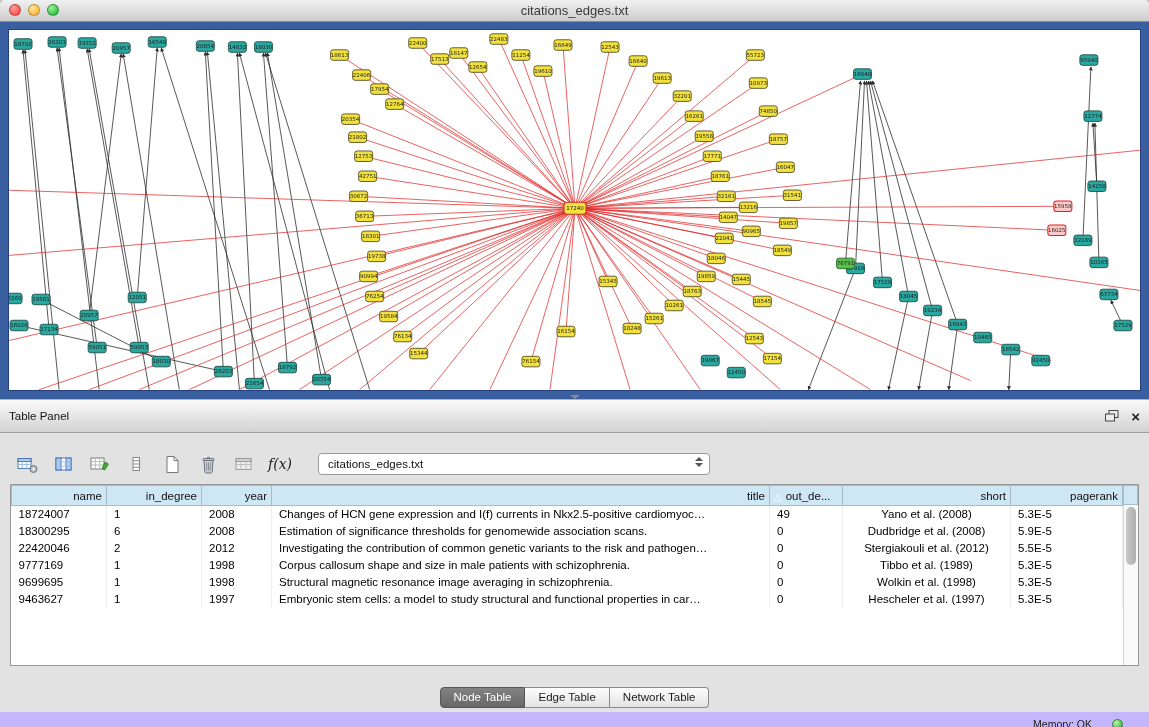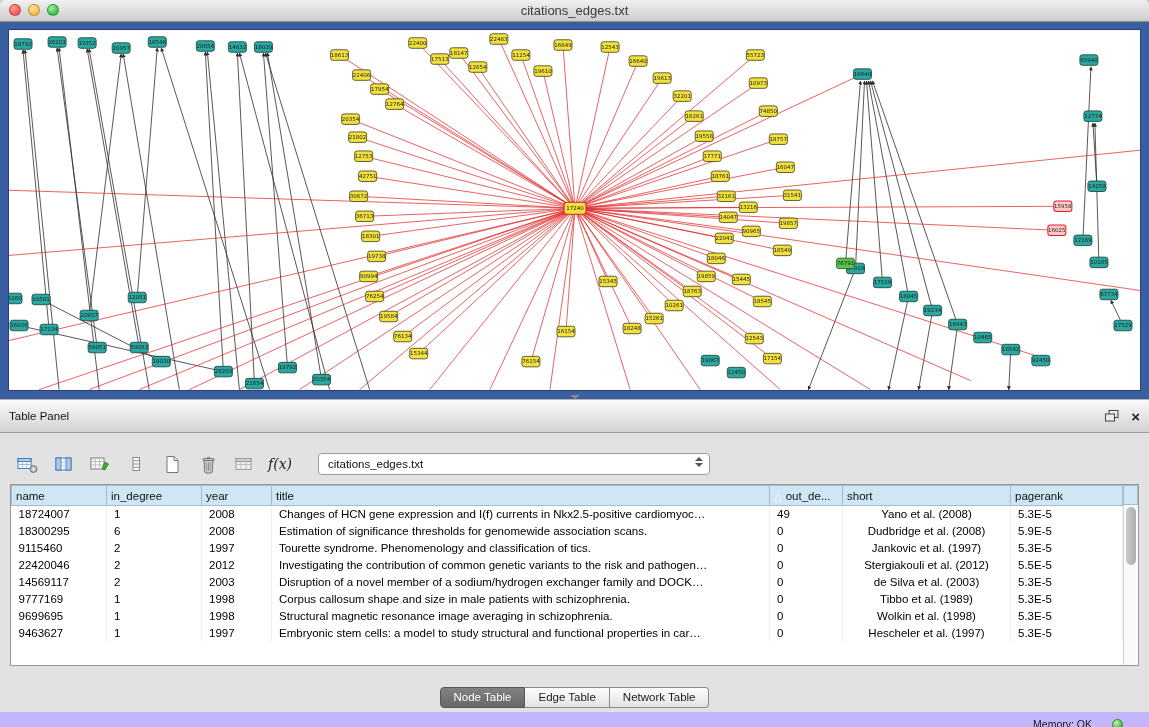--- a/index.html
+++ b/index.html
@@ -92,21 +92,21 @@
   .arr-dn { border-top:4px solid #555; }
 
   .table-wrap {
     flex:1; background:#ffffff; border:1px solid #979797;
     position:relative; overflow:hidden;
   }
   table { border-collapse:collapse; table-layout:fixed; width:calc(100% - 15px); }
   th {
     height:20px; background:var(--table-header-blue,#cfe6f4);
     border:1px solid #a3bdcd; font-weight:normal; font-size:11.5px; color:#111;
-    padding:0 4px; white-space:nowrap; overflow:hidden; text-align:left;
+    padding:0 4px; white-space:nowrap; overflow:hidden; text-align:right;
   }
   td {
     height:17px; font-size:11.5px; color:#000;
     padding:0 7px; white-space:nowrap; overflow:hidden;
     border-right:1px solid #efefef;
   }
   td.c5 { text-align:center; }
   th:nth-child(1){width:95px;}  th:nth-child(2){width:95px;}
   th:nth-child(3){width:70px;}  th:nth-child(4){width:498px;}
   th:nth-child(5){width:73px; text-align:left;}  th:nth-child(6){width:168px;}
@@ -792,45 +792,27 @@
           <tr>
             <td class="c0">18300295</td>
             <td class="c1">6</td>
             <td class="c2">2008</td>
             <td class="c3">Estimation of significance thresholds for genomewide association scans.</td>
             <td class="c4">0</td>
             <td class="c5">Dudbridge et al. (2008)</td>
             <td class="c6">5.9E-5</td>
           </tr>
           <tr>
-            <td class="c0">9115460</td>
-            <td class="c1">2</td>
-            <td class="c2">1997</td>
-            <td class="c3">Tourette syndrome. Phenomenology and classification of tics.</td>
-            <td class="c4">0</td>
-            <td class="c5">Jankovic et al. (1997)</td>
-            <td class="c6">5.3E-5</td>
-          </tr>
-          <tr>
             <td class="c0">22420046</td>
             <td class="c1">2</td>
             <td class="c2">2012</td>
             <td class="c3">Investigating the contribution of common genetic variants to the risk and pathogen…</td>
             <td class="c4">0</td>
             <td class="c5">Stergiakouli et al. (2012)</td>
             <td class="c6">5.5E-5</td>
-          </tr>
-          <tr>
-            <td class="c0">14569117</td>
-            <td class="c1">2</td>
-            <td class="c2">2003</td>
-            <td class="c3">Disruption of a novel member of a sodium/hydrogen exchanger family and DOCK…</td>
-            <td class="c4">0</td>
-            <td class="c5">de Silva et al. (2003)</td>
-            <td class="c6">5.3E-5</td>
           </tr>
           <tr>
             <td class="c0">9777169</td>
             <td class="c1">1</td>
             <td class="c2">1998</td>
             <td class="c3">Corpus callosum shape and size in male patients with schizophrenia.</td>
             <td class="c4">0</td>
             <td class="c5">Tibbo et al. (1989)</td>
             <td class="c6">5.3E-5</td>
           </tr>

